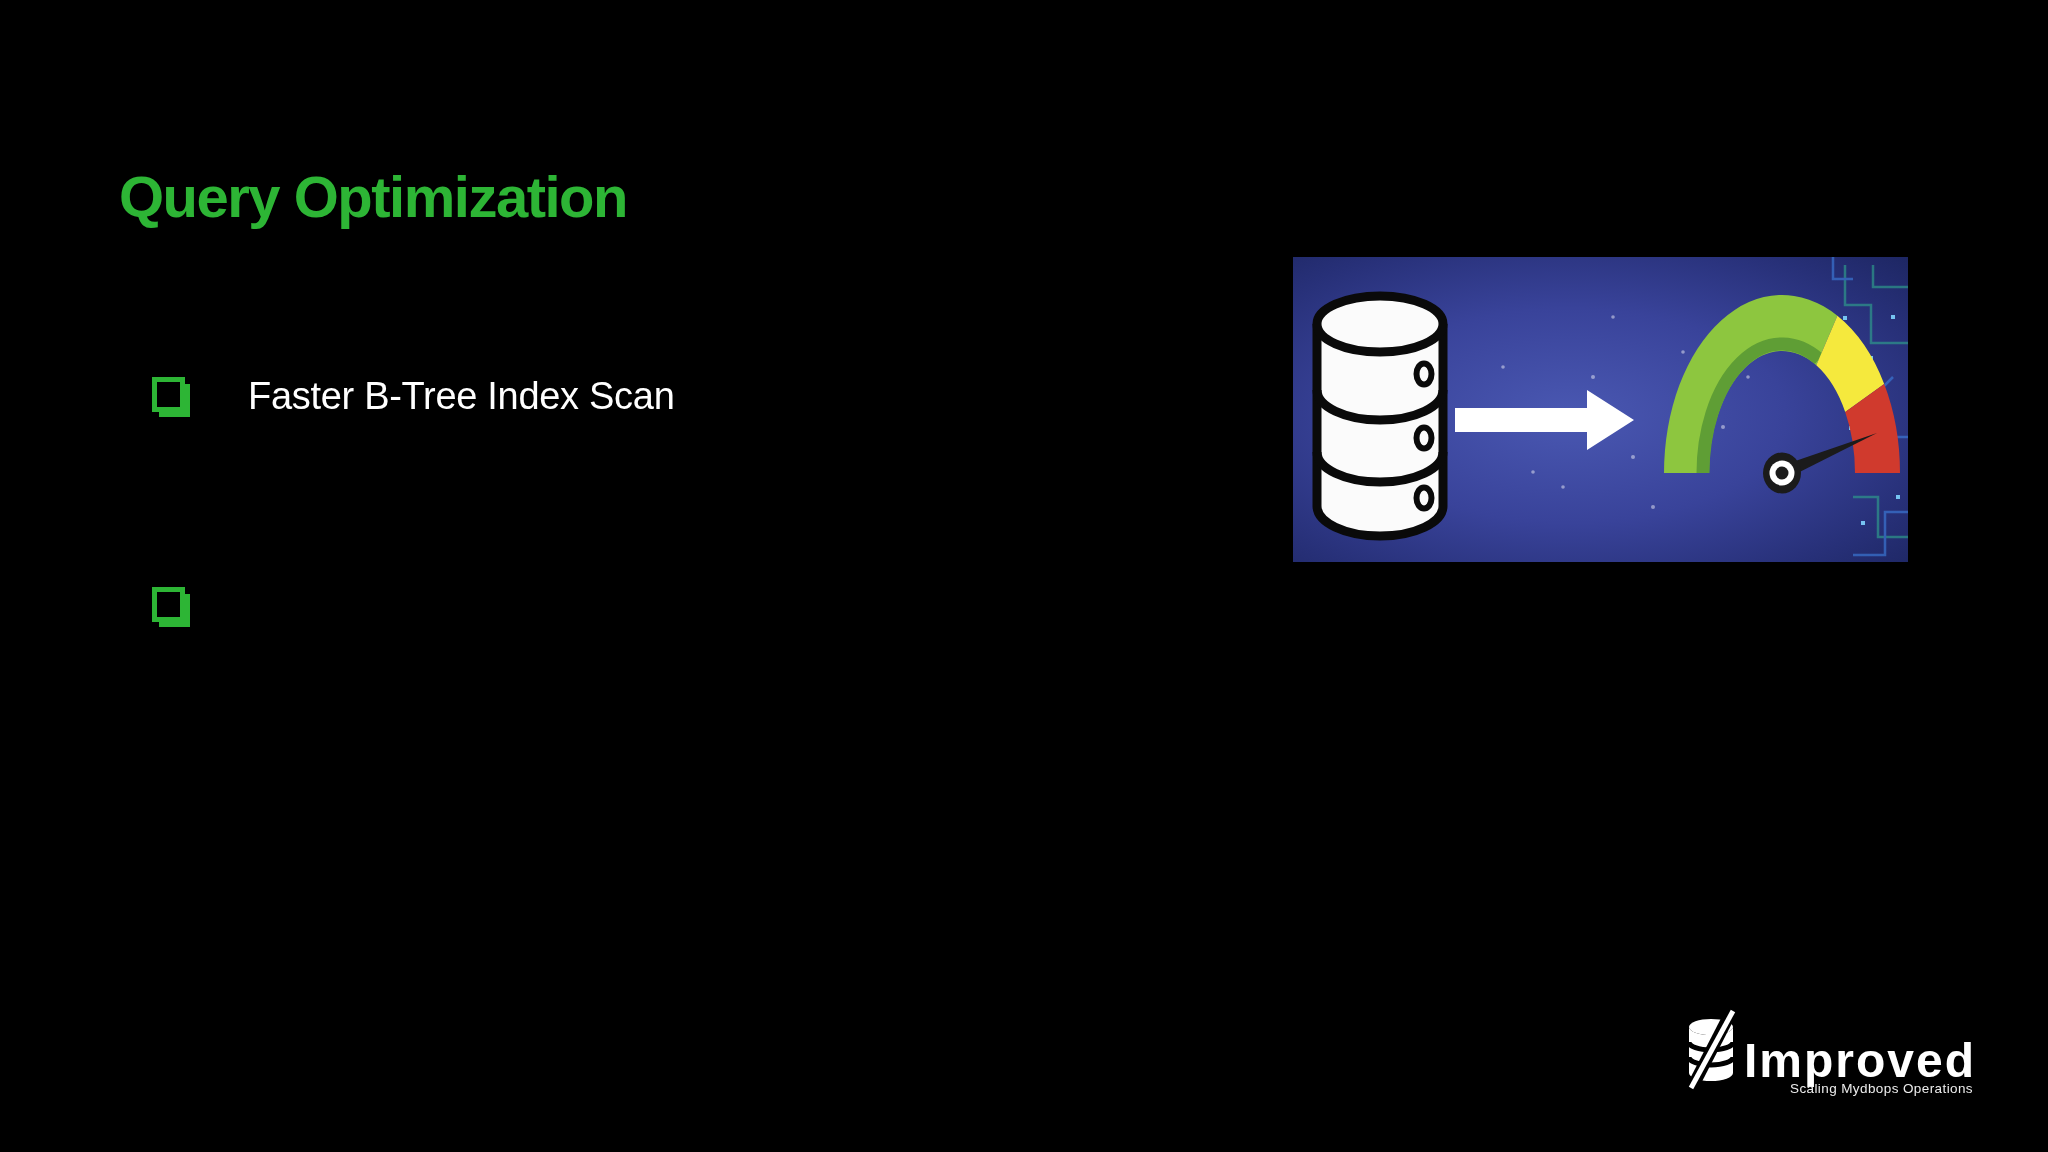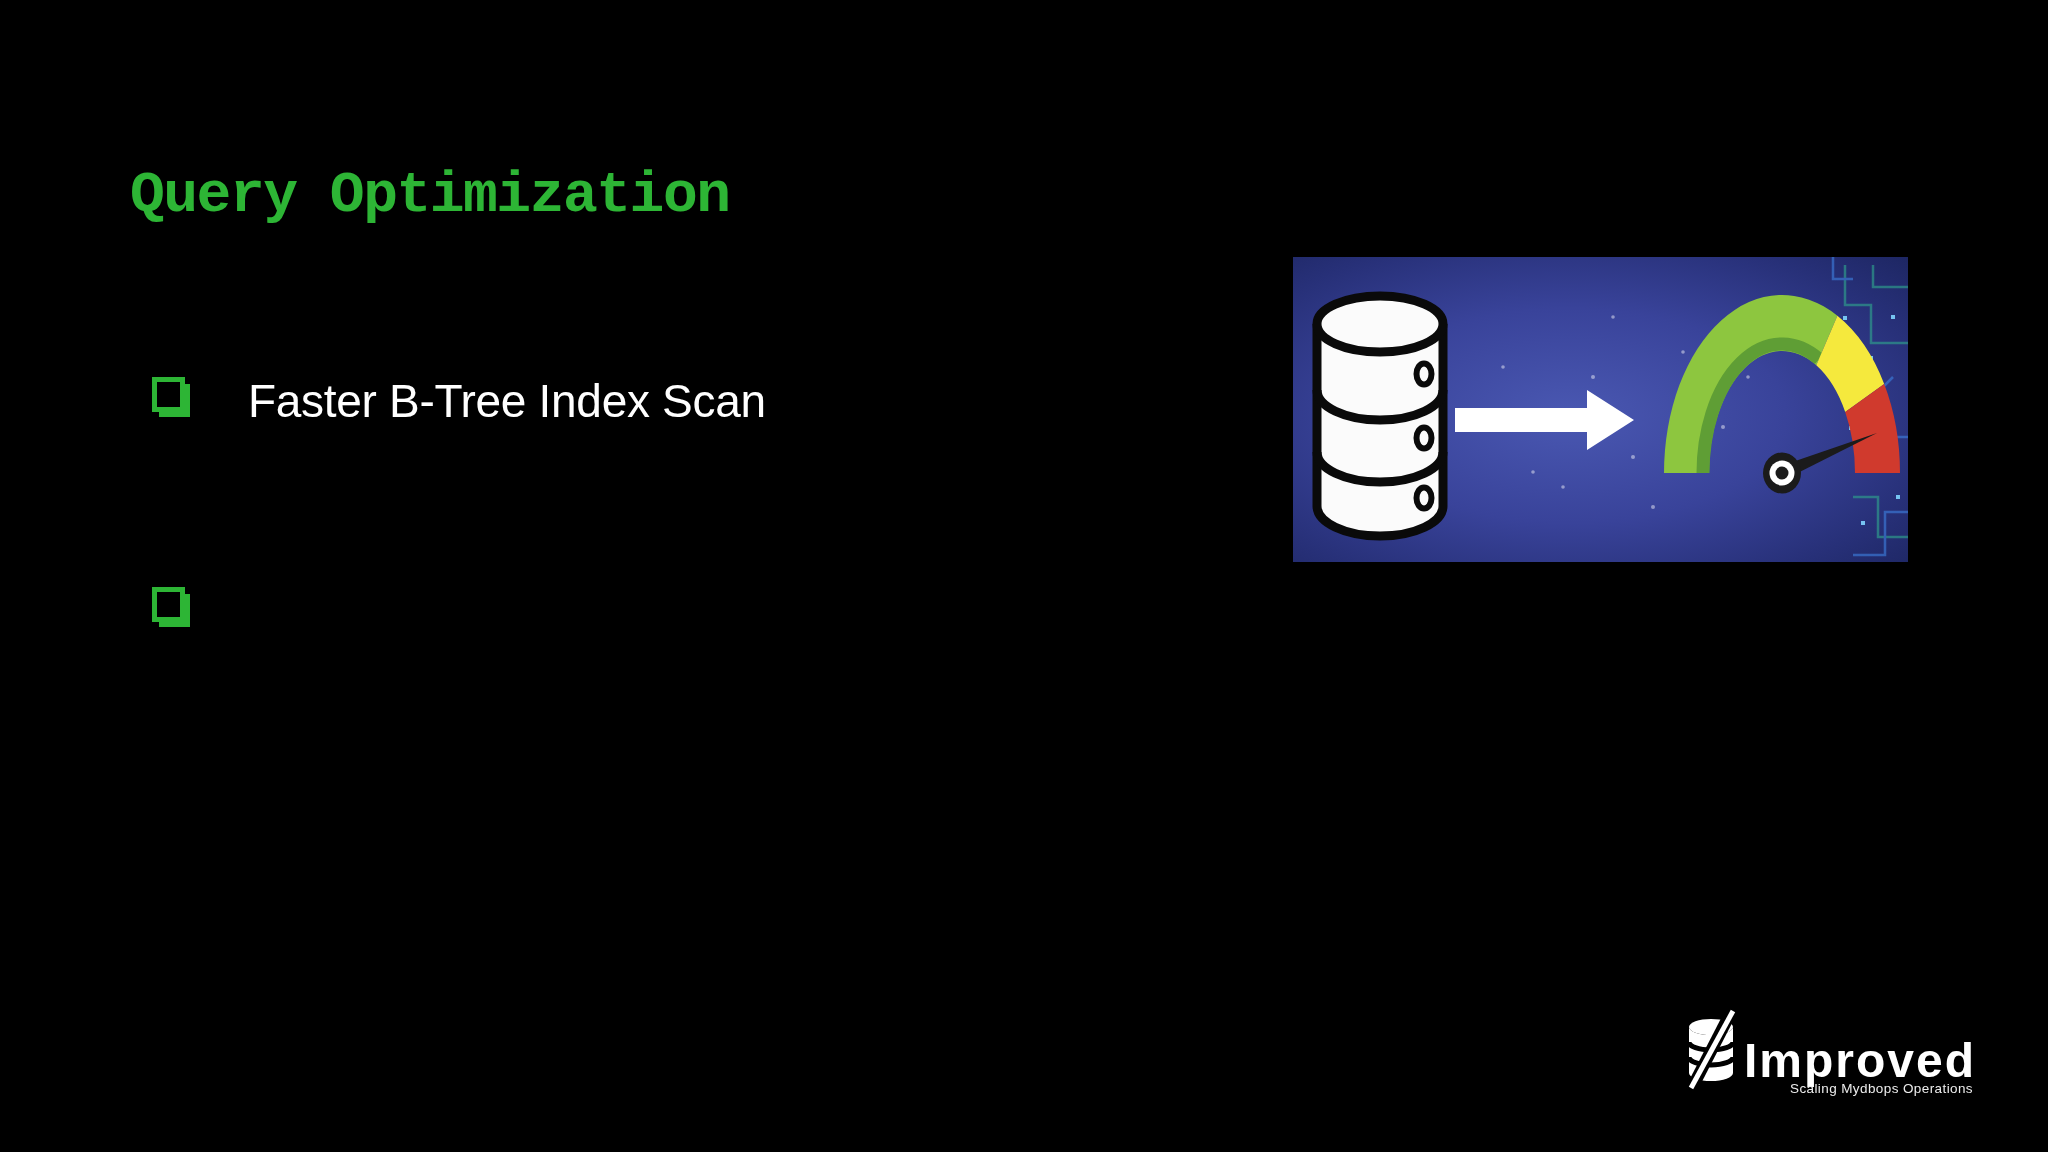--- a/index.html
+++ b/index.html
@@ -3,26 +3,26 @@
 <meta charset="utf-8">
 <style>
   html,body{margin:0;padding:0;background:#000;}
   #slide{
     position:relative;width:2048px;height:1152px;overflow:hidden;
     background:var(--background,#000);
     font-family:"Liberation Sans",sans-serif;
   }
   .abs{position:absolute;}
   .title{
-    left:130px;top:163px;
+    left:119px;top:163px;
     font-size:58px;font-weight:700;letter-spacing:-1.5px;
-    color:var(--accent-green,#2db535);white-space:nowrap;font-family:Liberation Mono, monospace;
+    color:var(--accent-green,#2db535);white-space:nowrap;
   }
   .bullet-text{
-    color:var(--text-white,#fff);font-size:46px;letter-spacing:-0.3px;
+    color:var(--text-white,#fff);font-size:38px;letter-spacing:-0.3px;
     white-space:nowrap;line-height:1.1;
   }
   .line1{left:248px;top:376px;}
   .subline{left:267px;top:481px;}
   .line2{left:248px;top:586px;}
   .checkbox{
     width:23px;height:25px;display:block;
     border:5px solid var(--accent-green,#2db535);
     box-shadow:6px 6px 0 -1px var(--accent-green,#2db535);
     background:transparent;

